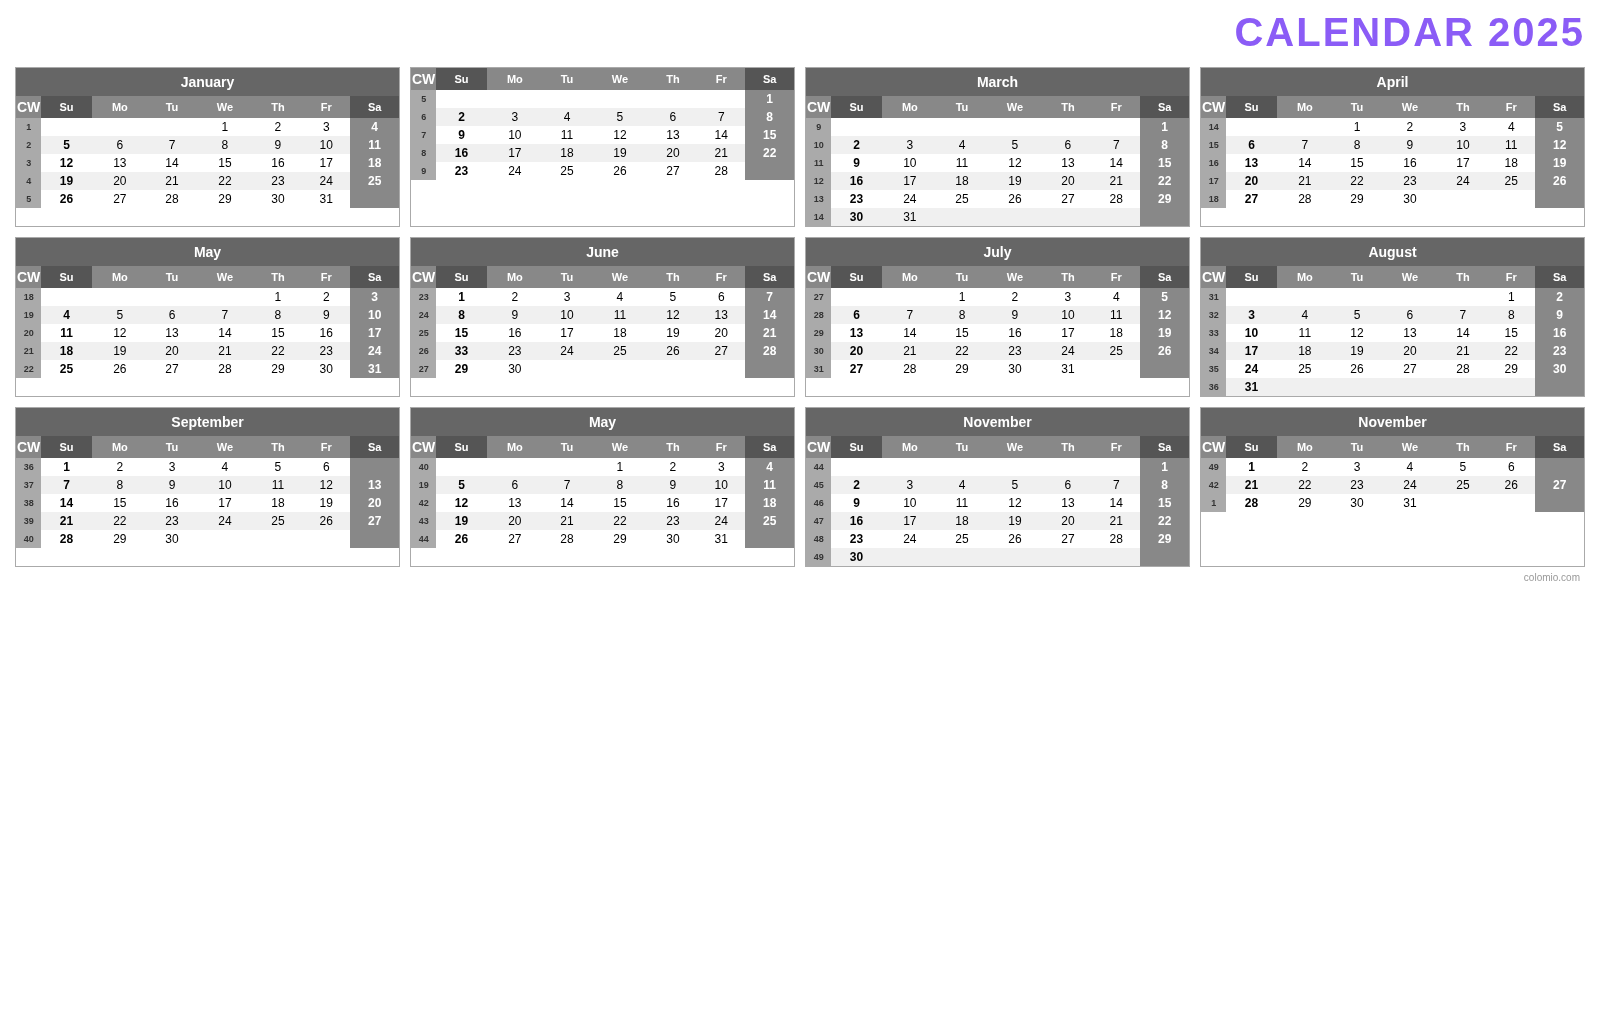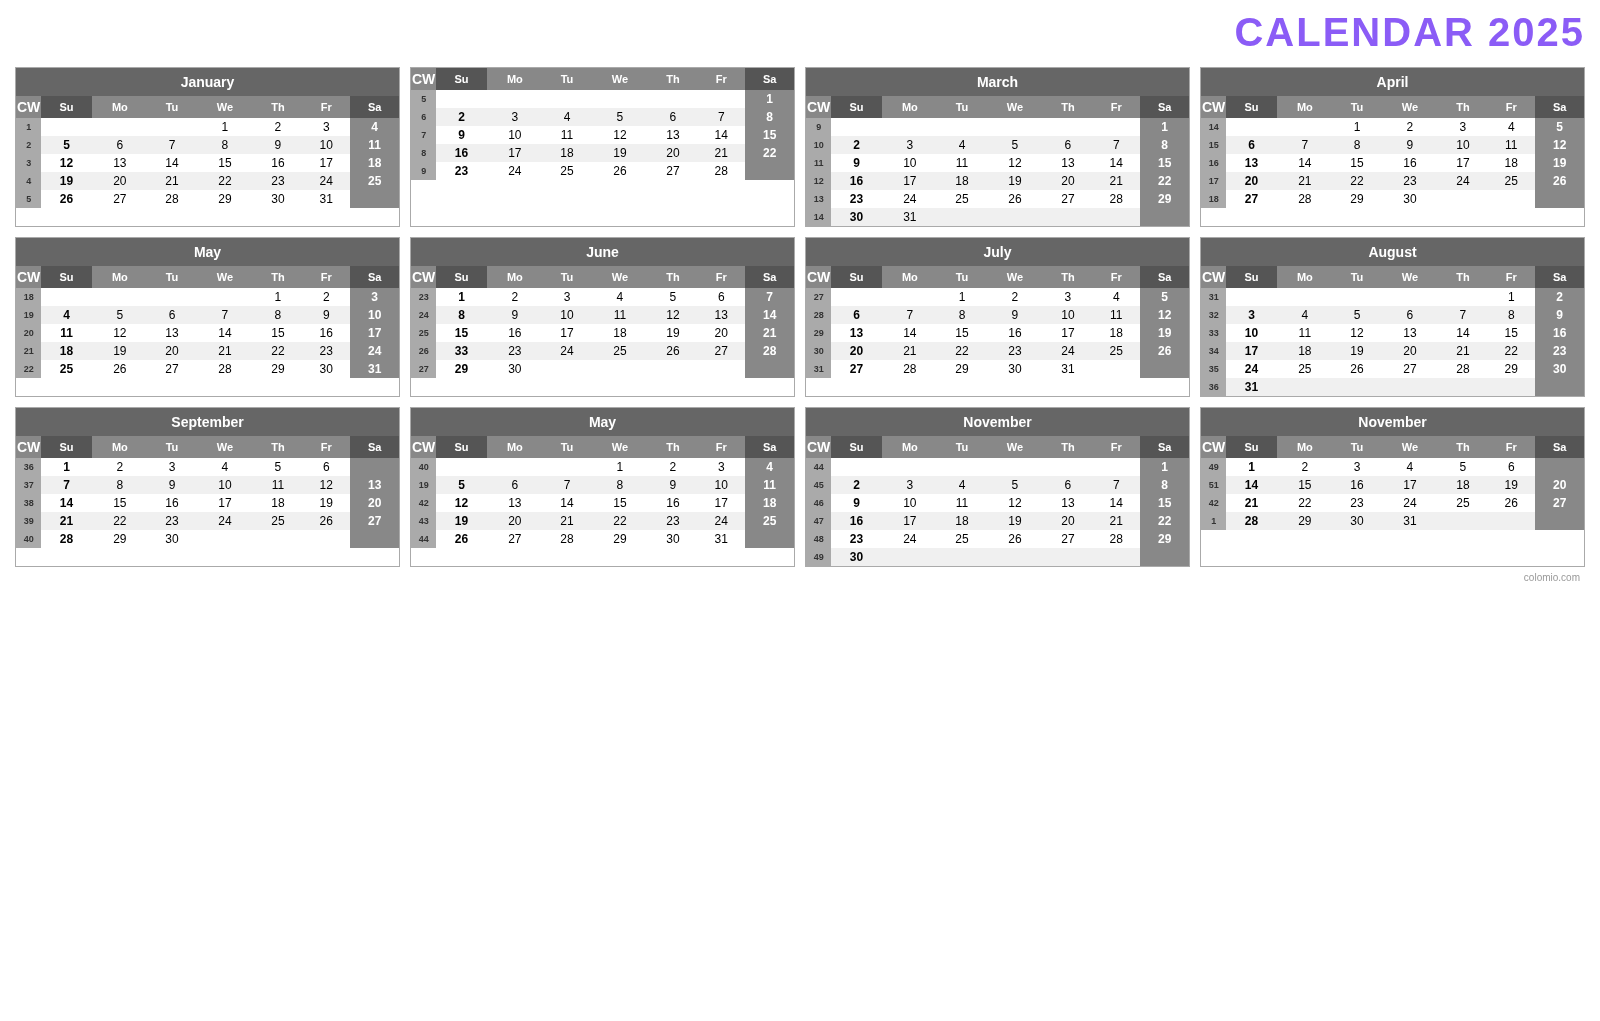--- a/index.html
+++ b/index.html
@@ -914,30 +914,20 @@
             <td class="cw-cell">49</td>
             <td class="su-cell" style="font-weight: bold;">1</td>
             <td class="">2</td>
             <td class="">3</td>
             <td class="">4</td>
             <td class="">5</td>
             <td class="">6</td>
             <td class="sa-cell"></td>
           </tr>
           <tr>
-            <td class="cw-cell">51</td>
-            <td class="su-cell" style="font-weight: bold;">14</td>
-            <td class="">15</td>
-            <td class="">16</td>
-            <td class="">17</td>
-            <td class="">18</td>
-            <td class="">19</td>
-            <td class="sa-cell">20</td>
-          </tr>
-          <tr>
             <td class="cw-cell">42</td>
             <td class="su-cell" style="font-weight: bold;">21</td>
             <td class="">22</td>
             <td class="">23</td>
             <td class="">24</td>
             <td class="">25</td>
             <td class="">26</td>
             <td class="sa-cell">27</td>
           </tr>
           <tr>

